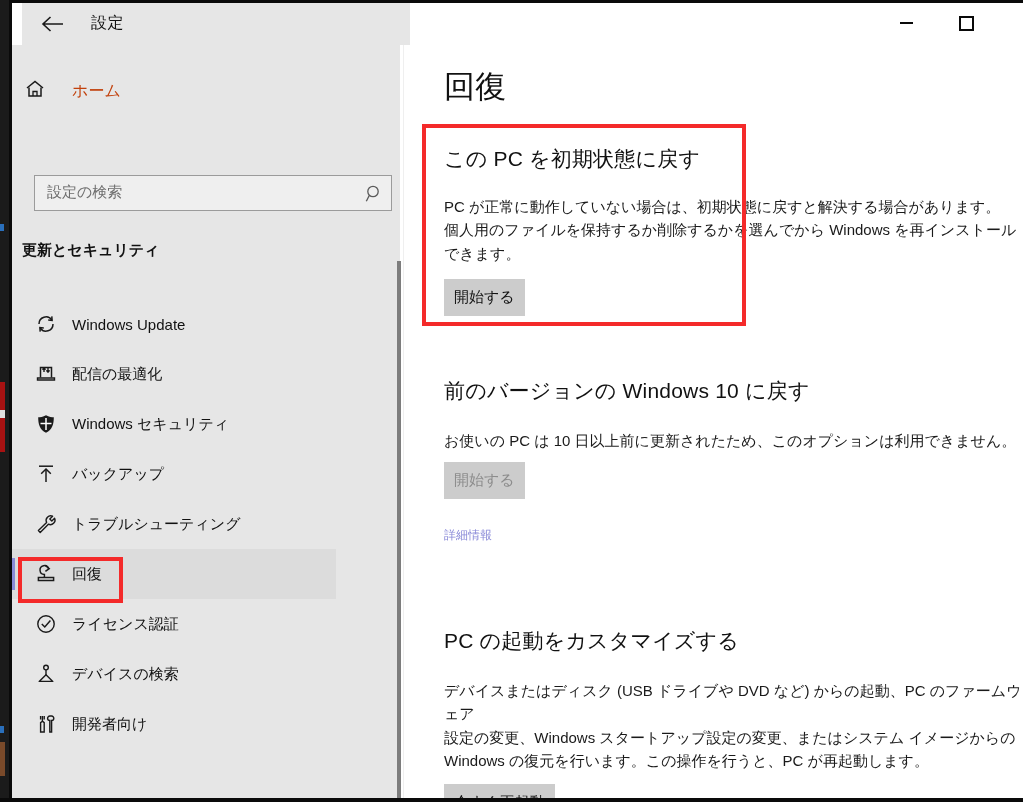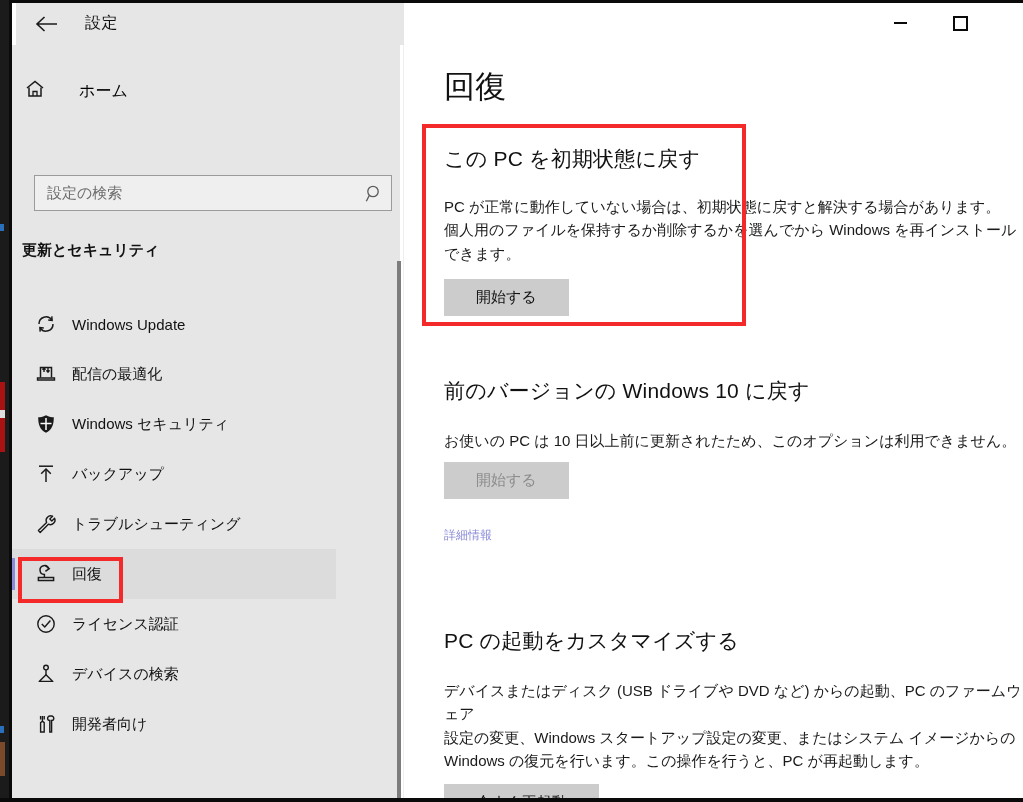--- a/index.html
+++ b/index.html
@@ -72,21 +72,21 @@
     height: 802px;
     background: #ffffff;
     border-top: 3px solid #0a0a0a;
     border-left: 3px solid #0a0a0a;
     box-sizing: border-box;
   }
 
   
   .titlebar {
     position: absolute;
-    left: 4px; top: 0;
+    left: 10px; top: 0;
     width: 980px;
     height: 42px;
   }
   .titlebar-left {
     position: absolute;
     left: 0; top: 0;
     width: 388px; height: 42px;
     background: #e6e6e6;
   }
   .titlebar-right {
@@ -144,41 +144,41 @@
     position: absolute;
     left: 0; top: 26px;
     width: 388px; height: 40px;
     display: flex;
     align-items: center;
     cursor: pointer;
   }
   .home-row .nav-icon { width: 44px; margin-left: 12px; }
   .home-label {
     font-size: 16px;
-    color: #000000;
-    margin-left: 11px;
+    color: #c2410c;
+    margin-left: 4px;
   }
 
   .search-box {
     position: absolute;
     left: 22px; top: 130px;
     width: 358px; height: 36px;
     background: #efefef;
     border: 1px solid #9b9b9b;
     box-sizing: border-box;
     display: flex;
     align-items: center;
     cursor: text;
   }
   .search-input {
     flex: 1;
     border: none;
     outline: none;
     background: transparent;
-    font-family: Liberation Serif, serif;
+    font-family: Liberation Mono, monospace;
     font-size: 15px;
     color: #0f172a;
     padding-left: 12px;
   }
   .search-input::placeholder { color: #6d6d6d; opacity: 1; }
   .search-icon-wrap {
     width: 34px;
     display: flex;
     align-items: center;
     justify-content: center;
@@ -278,21 +278,21 @@
     margin: 0;
     white-space: pre-line;
   }
   .btn {
     display: inline-block;
     background: #cccccc;
     border: none;
     color: #111111;
     font-family: "Liberation Sans", "DejaVu Sans", sans-serif;
     font-size: 15px;
-    padding: 9px 32px;
+    padding: 9px 10px;
     cursor: pointer;
   }
   .btn.disabled {
     color: #8c8c8c;
     cursor: default;
   }
   .link {
     font-size: 12px;
     color: #8a8ad8;
     text-decoration: none;

